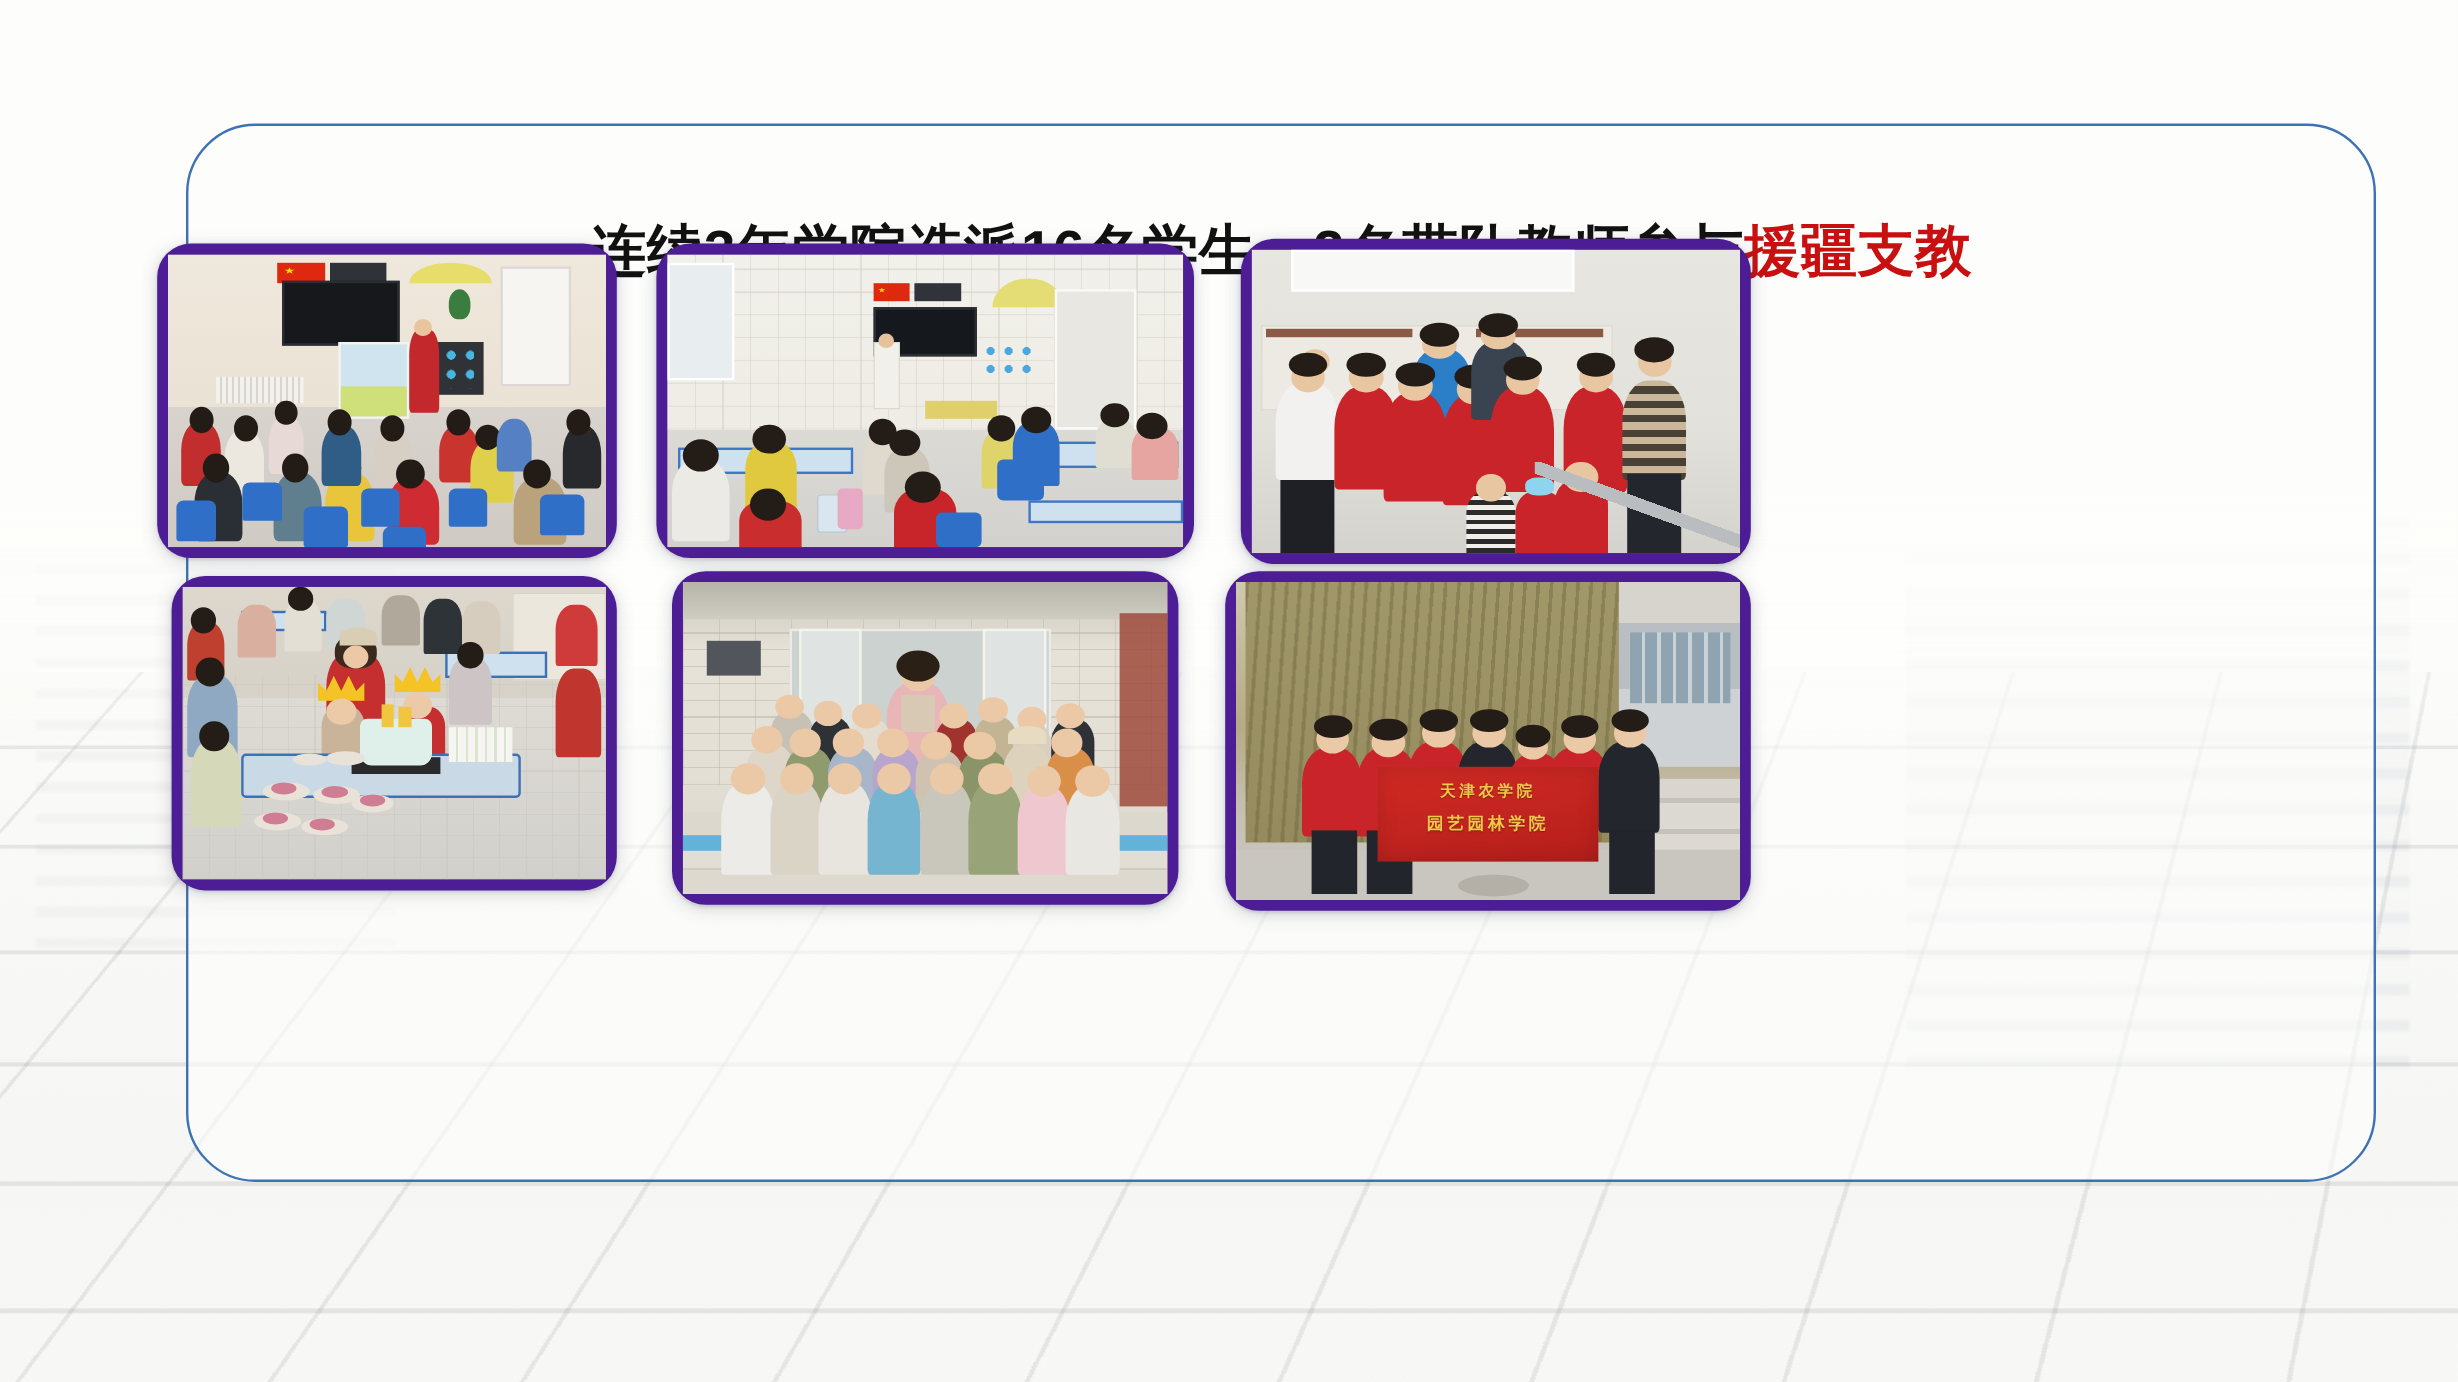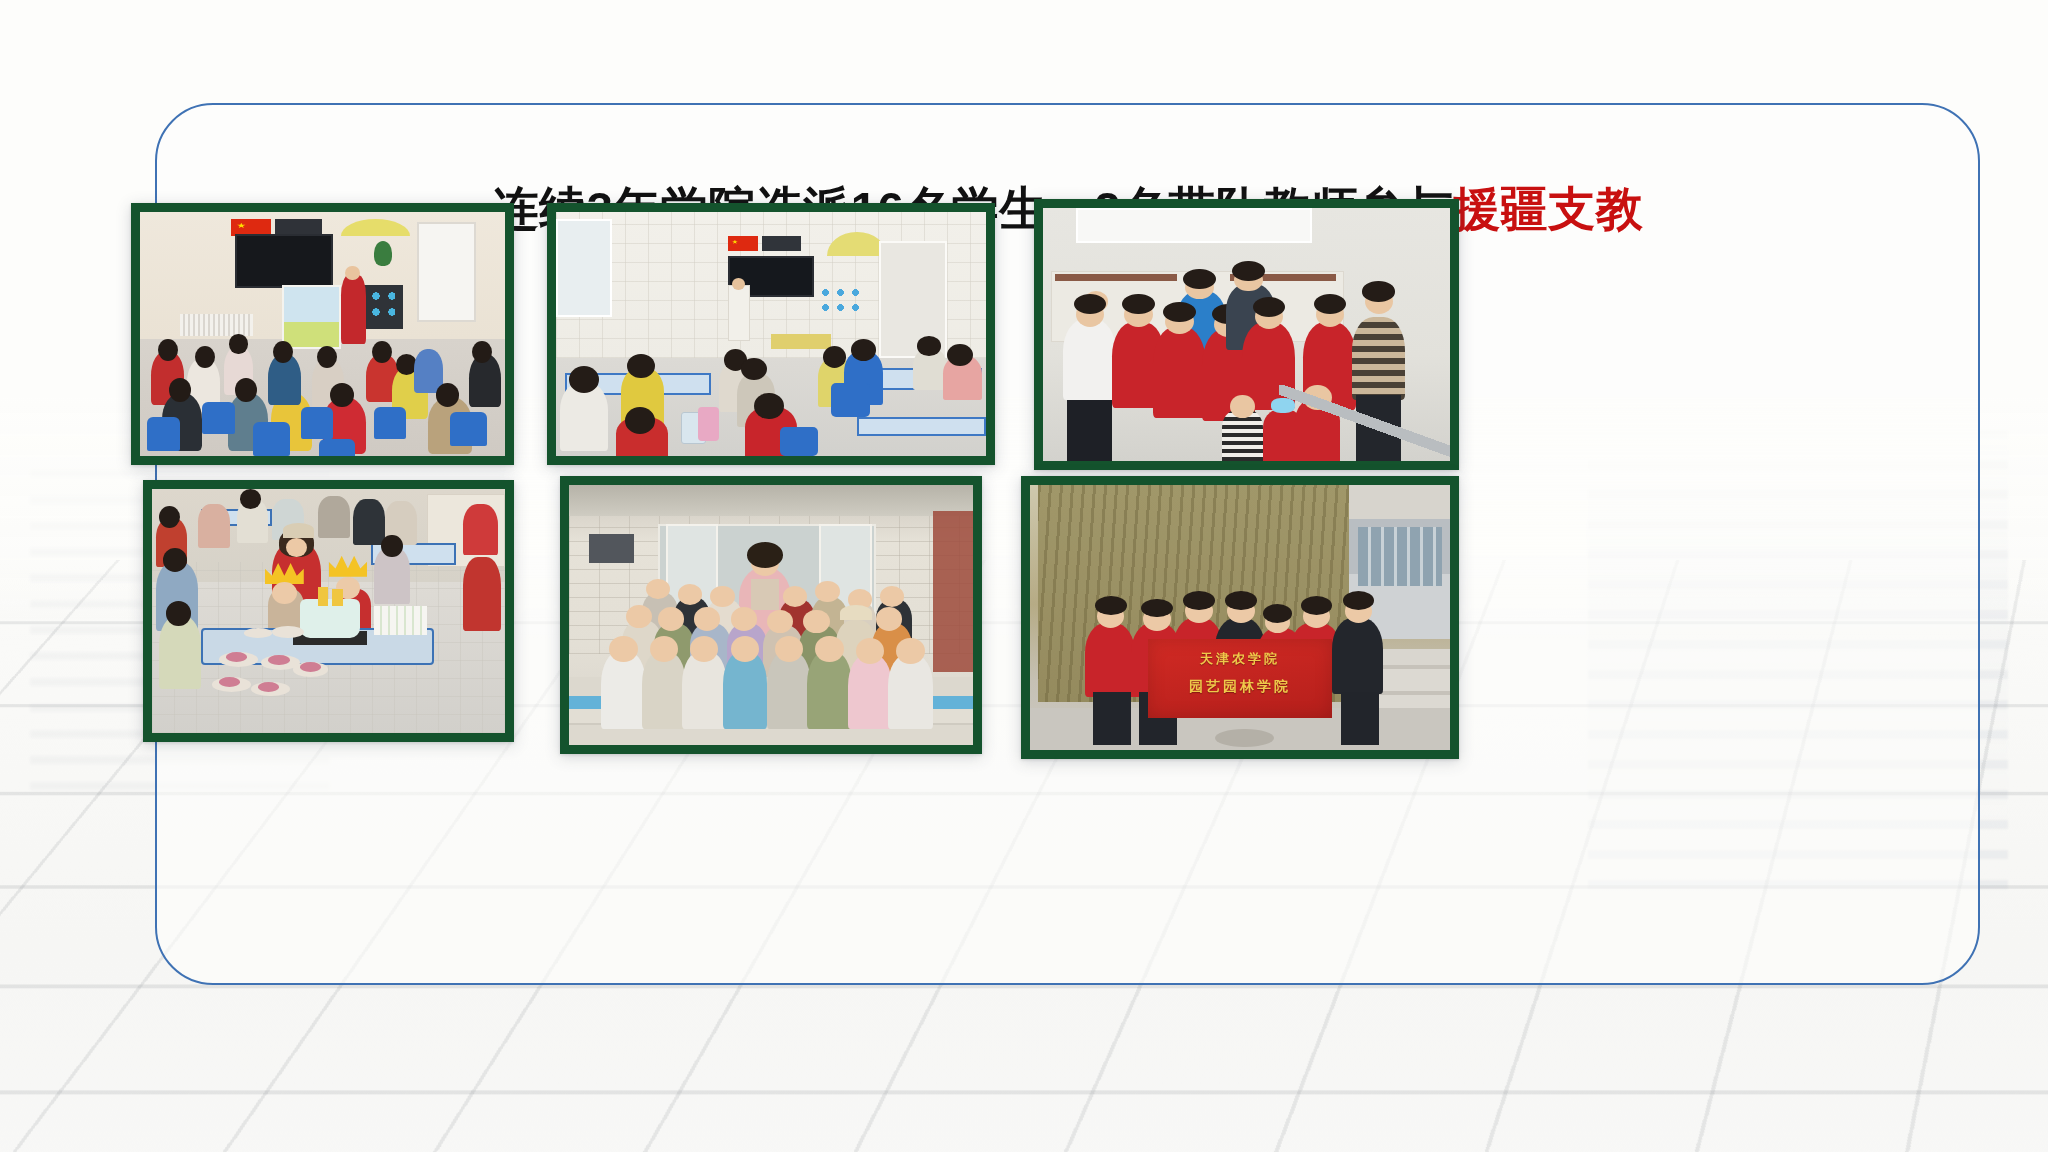--- a/index.html
+++ b/index.html
@@ -56,23 +56,24 @@
     text-align: center;
     font-size: 47px; font-weight: bold; letter-spacing: .5px;
     color: #111111;
     white-space: nowrap;
   }
   #title .accent { color: #c81010; }
 
   
   .photo-card {
     position: absolute;
-    background: #14532d;
+    background: #4c1d95;
     padding: 9px;
     box-shadow: 0 3px 14px rgba(60,70,90,.22), 0 1px 3px rgba(0,0,0,.12);
+    border-radius: 28px;
   }
   .photo-inner { width: 100%; height: 100%; overflow: hidden; position: relative; }
 
   
   .ph { position:absolute; }
   .blurwrap { filter: blur(.4px); }
 
   
   .p1 { left:131px; top:203px; width:383px; height:262px; }
   .p1 .scene { position:absolute; inset:0;

